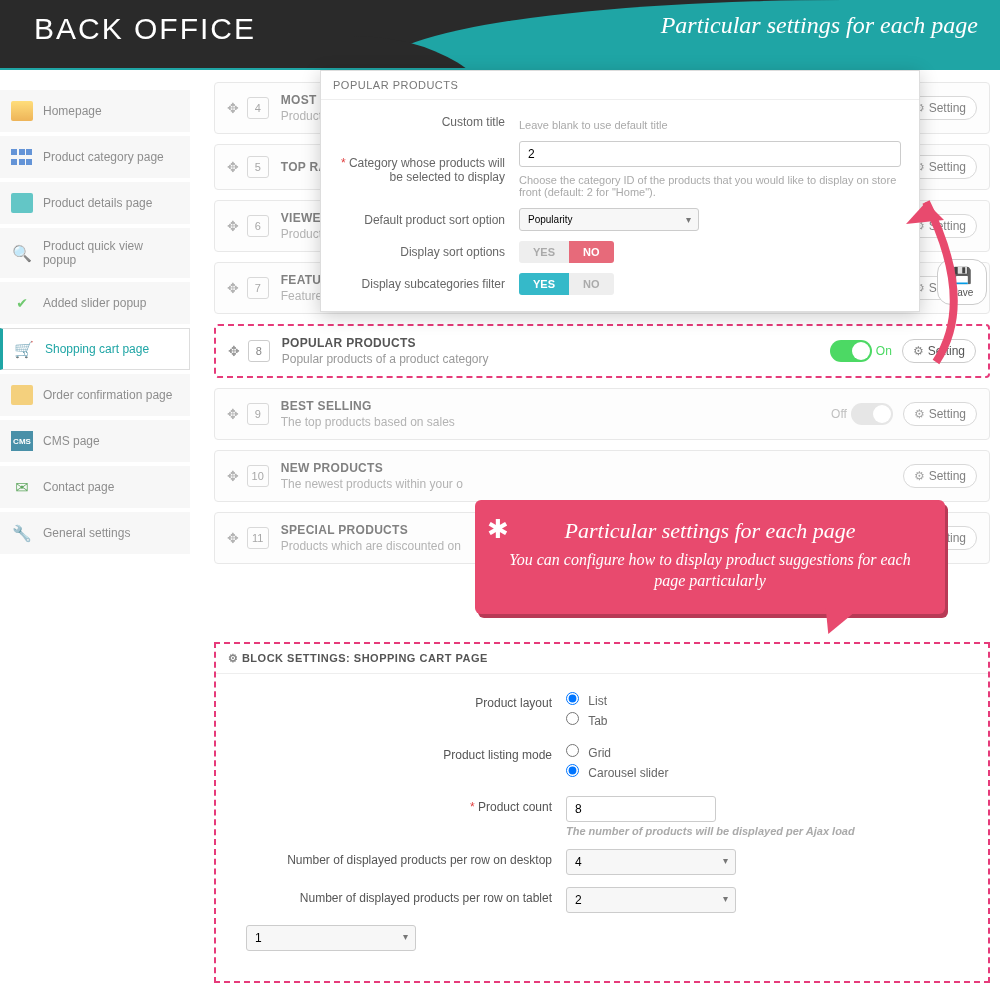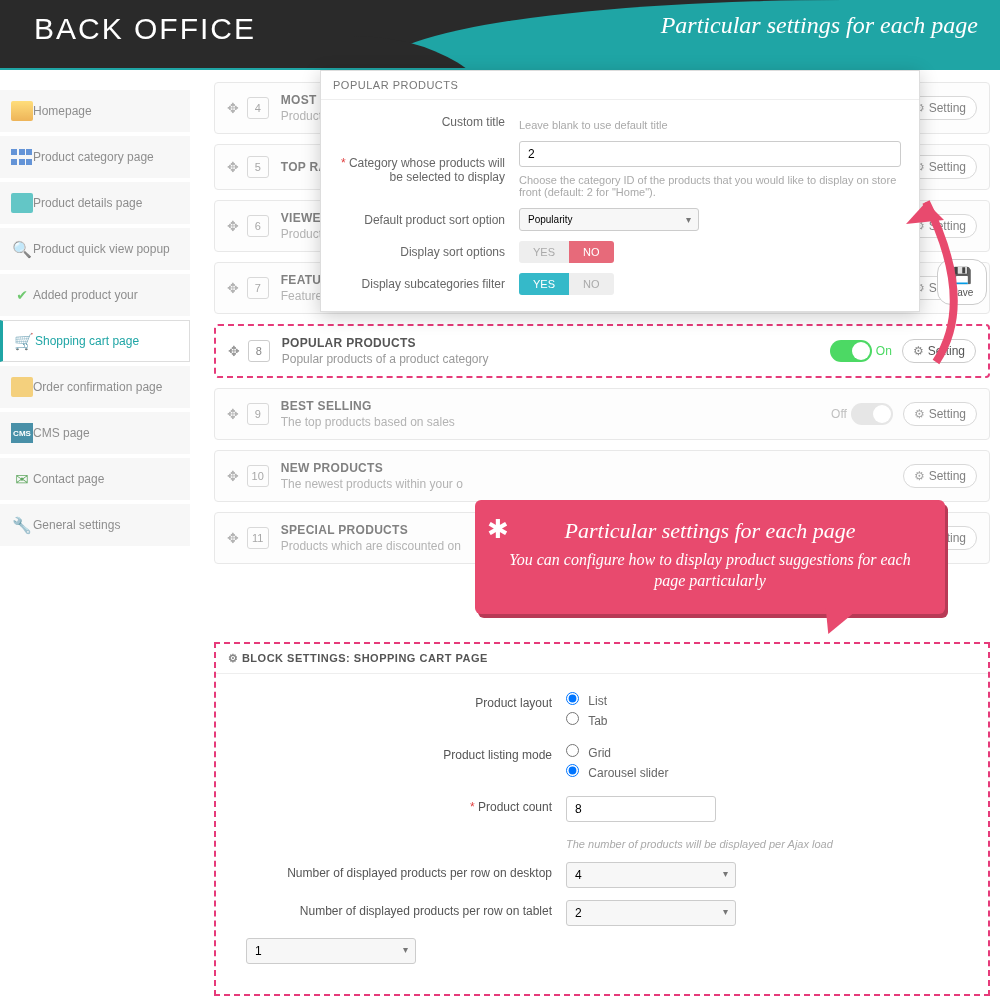--- a/index.html
+++ b/index.html
@@ -15,21 +15,21 @@
 
 
 .bg-dim { position: absolute; inset: 70px 0 0 0; background: #fff; opacity: .26; z-index: 9; pointer-events: none; }
 
 
 .app { display: flex; height: calc(1000px - 70px); }
 .side { width: 190px; flex-shrink: 0; padding: 20px 0 0 0; }
 .main { flex: 1; padding: 12px 10px 0 24px; position: relative; }
 
 
-.s-item { display: flex; align-items: center; padding: 10px 10px; border: 1px solid transparent; margin-bottom: 4px; background: #f5f5f5; font-size: 12px; color: #666; cursor: pointer; }
+.s-item { display: flex; align-items: center; gap: 10px; padding: 10px 10px; border: 1px solid transparent; margin-bottom: 4px; background: #f5f5f5; font-size: 12px; color: #666; cursor: pointer; }
 .s-item.active { background: #fff; border: 1px solid #ddd; border-left: 3px solid #1fa5a5; color: #1fa5a5; position: relative; z-index: 20; }
 .s-ico { width: 22px; height: 20px; display: inline-flex; align-items: center; justify-content: center; font-size: 16px; }
 .ico-home { background: linear-gradient(#ffd24d,#e89a1f); border-radius: 2px; }
 .ico-cat { display: grid; grid-template-columns: 1fr 1fr 1fr; gap: 1px; }
 .ico-cat span { width: 6px; height: 6px; background: #2f6fc9; }
 .ico-details { background: #2db3b3; border-radius: 2px; }
 .ico-search { color: #333; }
 .ico-added { color: #3fb63f; font-size: 14px; }
 .ico-cart { color: #e63b7a; }
 .ico-order { background: #f0c050; border-radius: 2px; }
@@ -63,21 +63,21 @@
 .fp-lbl { width: 180px; text-align: right; padding-right: 14px; color: #666; font-size: 12px; }
 .fp-lbl .req { color: #e04040; }
 .fp-ctrl { flex: 1; }
 .fp-inp { width: 100%; border: 1px solid #ccc; border-radius: 3px; padding: 5px 8px; font-size: 12px; background: #fff; }
 .fp-hint { color: #aaa; font-size: 11px; margin-top: 7px; }
 .fp-sel { width: 180px; border: 1px solid #ccc; border-radius: 3px; padding: 5px 8px; background: #f7f7f7; font-size: 10px; appearance: none; position: relative; }
 .sel-wrap { position: relative; width: 180px; }
 .sel-wrap::after { content: "▾"; position: absolute; right: 8px; top: 6px; color: #777; font-size: 10px; pointer-events: none; }
 .lang-btn { border: 1px solid #ccc; border-left: 0; background: #fff; padding: 5px 8px; font-size: 11px; color: #666; border-radius: 0 3px 3px 0; }
 .yn { display: inline-flex; border-radius: 3px; overflow: hidden; }
-.yn span { padding: 5px 14px; font-size: 11px; font-weight: 400; }
+.yn span { padding: 5px 14px; font-size: 11px; font-weight: 700; }
 .yn-y { background: #eee; color: #aaa; }
 .yn-y.on { background: #35b9c9; color: #fff; }
 .yn-n { background: #eee; color: #aaa; }
 .yn-n.on { background: #e76a7a; color: #fff; }
 .fp-save { position: absolute; right: -68px; bottom: 6px; width: 50px; height: 46px; border: 1px solid #ccc; border-radius: 14px; background: #fff; display: flex; flex-direction: column; align-items: center; justify-content: center; font-size: 10px; color: #555; z-index: 31; }
 .fp-save::before { content: "💾"; font-size: 16px; margin-bottom: 2px; }
 
 
 .pink-arrow { position: absolute; top: 112px; right: 14px; z-index: 32; pointer-events: none; }
 
@@ -93,21 +93,21 @@
 .bset-head { padding: 8px 12px; border-bottom: 1px solid #eee; color: #555; font-size: 11px; font-weight: 600; letter-spacing: .5px; }
 .bset-head::before { content: "⚙ "; color: #888; }
 .bset-body { padding: 18px 30px; }
 .bs-row { display: flex; align-items: flex-start; margin-bottom: 12px; }
 .bs-lbl { width: 320px; text-align: right; padding-right: 14px; color: #555; font-size: 12px; padding-top: 4px; }
 .bs-lbl .req { color: #e04040; }
 .bs-ctrl { flex: 1; }
 .bs-radio { display: block; margin-bottom: 4px; font-size: 12px; color: #666; }
 .bs-radio input { margin-right: 6px; }
 .bs-inp { width: 150px; border: 1px solid #ccc; border-radius: 3px; padding: 5px 8px; font-size: 12px; }
-.bs-hint { font-style: italic; color: #aaa; font-size: 11px; margin-top: 16px; }
+.bs-hint { font-style: italic; color: #aaa; font-size: 11px; margin-top: 3px; font-weight: bold; }
 .bs-sel-wrap { position: relative; width: 170px; }
 .bs-sel { width: 100%; border: 1px solid #ccc; border-radius: 3px; padding: 5px 8px; background: #f7f7f7; font-size: 12px; appearance: none; }
 .bs-sel-wrap::after { content: "▾"; position: absolute; right: 8px; top: 6px; color: #777; font-size: 10px; pointer-events: none; }
 
 .flex-inp { display: flex; }
 .flex-inp .fp-inp { border-top-right-radius: 0; border-bottom-right-radius: 0; flex: 1; }
 </style>
 </head>
 <body>
 
@@ -139,21 +139,21 @@
     <div class="s-item">
         <span class="s-ico ico-details"></span>
         <span>Product details page</span>
       </div>
     <div class="s-item">
         <span class="s-ico ico-search">🔍</span>
         <span>Product quick view popup</span>
       </div>
     <div class="s-item">
         <span class="s-ico ico-added">✔</span>
-        <span>Added product your</span>
+        <span>Added slider popup</span>
       </div>
     <div class="s-item active">
         <span class="s-ico ico-cart">🛒</span>
         <span>Shopping cart page</span>
       </div>
     <div class="s-item">
         <span class="s-ico ico-order"></span>
         <span>Order confirmation page</span>
       </div>
     <div class="s-item">

